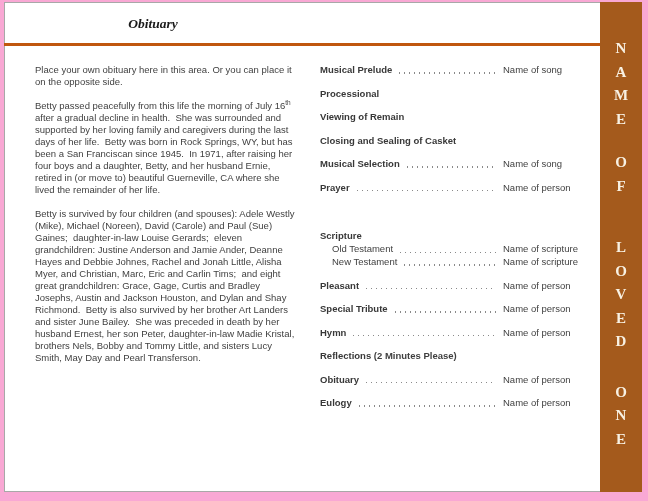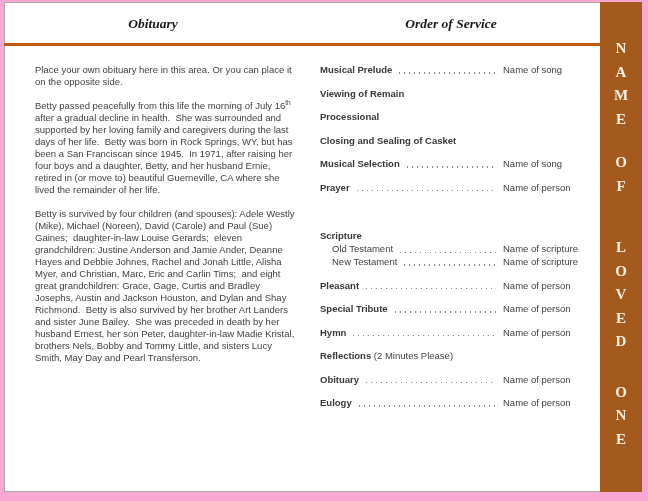--- a/index.html
+++ b/index.html
@@ -19,40 +19,39 @@
   .accent-rule{position:absolute;left:4px;top:43px;width:596px;height:3px;background:var(--accent);}
   .obituary-col{position:absolute;left:35px;top:64px;width:278px;font-size:9.5px;line-height:12px;color:var(--text);}
   .para{white-space:pre;margin-bottom:12px;}
   .para sup{font-size:6.5px;vertical-align:super;line-height:0;}
   .service-col{position:absolute;left:320px;top:64px;width:267px;font-size:9.5px;line-height:12px;color:var(--text);}
   .srow{display:flex;align-items:flex-start;margin-bottom:11.5px;min-height:12px;}
   .srow.group-title{margin-bottom:1.5px;margin-top:36px;}
   .srow.sub{margin-bottom:0;padding-left:12px;line-height:12.5px;}
   .slabel{font-weight:bold;white-space:pre;color:#383838;}
   .srow.sub .slabel{font-weight:normal;color:var(--text);}
-  .ssuffix{font-weight:normal;white-space:pre;}
+  .ssuffix{font-weight:bold;white-space:pre;}
   .leader{flex:1;align-self:flex-end;margin:0 7px 2.5px 7px;height:1.5px;
     background-image:repeating-linear-gradient(90deg,var(--dots) 0,var(--dots) 1.3px,transparent 1.3px,transparent 5px);}
   .svalue{flex:none;width:84px;white-space:pre;}
   .sidebar{position:absolute;left:600px;top:2px;width:42px;height:490px;background:var(--sidebar-bg);padding-top:35px;}
   .word{text-align:center;}
   .word-1{margin-top:20px;}
   .word-2{margin-top:38px;}
   .word-3{margin-top:27px;}
   .letter{font-family:"Liberation Serif",serif;font-weight:bold;font-size:15px;line-height:23.5px;color:var(--sidebar-text);text-align:center;}
 </style>
 </head>
 <body>
 
 <div class="canvas">
   <div class="frame"></div>
 
   <div class="header-row">
     <div class="header-cell">Obituary</div>
-    <div class="header-cell">Order of Service</div>
   </div>
 
   <div class="accent-rule"></div>
 
   <div class="obituary-col">
       <div class="para">Place your own obituary here in this area. Or you can place it
 on the opposite side.</div>
       <div class="para">Betty passed peacefully from this life the morning of July 16<sup>th</sup>
 after a gradual decline in health.  She was surrounded and
 supported by her loving family and caregivers during the last
@@ -76,24 +75,24 @@
 Smith, May Day and Pearl Transferson.</div>
     </div>
 
   <div class="service-col">
       <div class="srow">
         <span class="slabel">Musical Prelude</span>
         <span class="leader"></span>
         <span class="svalue">Name of song</span>
       </div>
       <div class="srow">
-        <span class="slabel">Viewing of Remain</span>
+        <span class="slabel">Processional</span>
       </div>
       <div class="srow">
-        <span class="slabel">Processional</span>
+        <span class="slabel">Viewing of Remain</span>
       </div>
       <div class="srow">
         <span class="slabel">Closing and Sealing of Casket</span>
       </div>
       <div class="srow">
         <span class="slabel">Musical Selection</span>
         <span class="leader"></span>
         <span class="svalue">Name of song</span>
       </div>
       <div class="srow">

